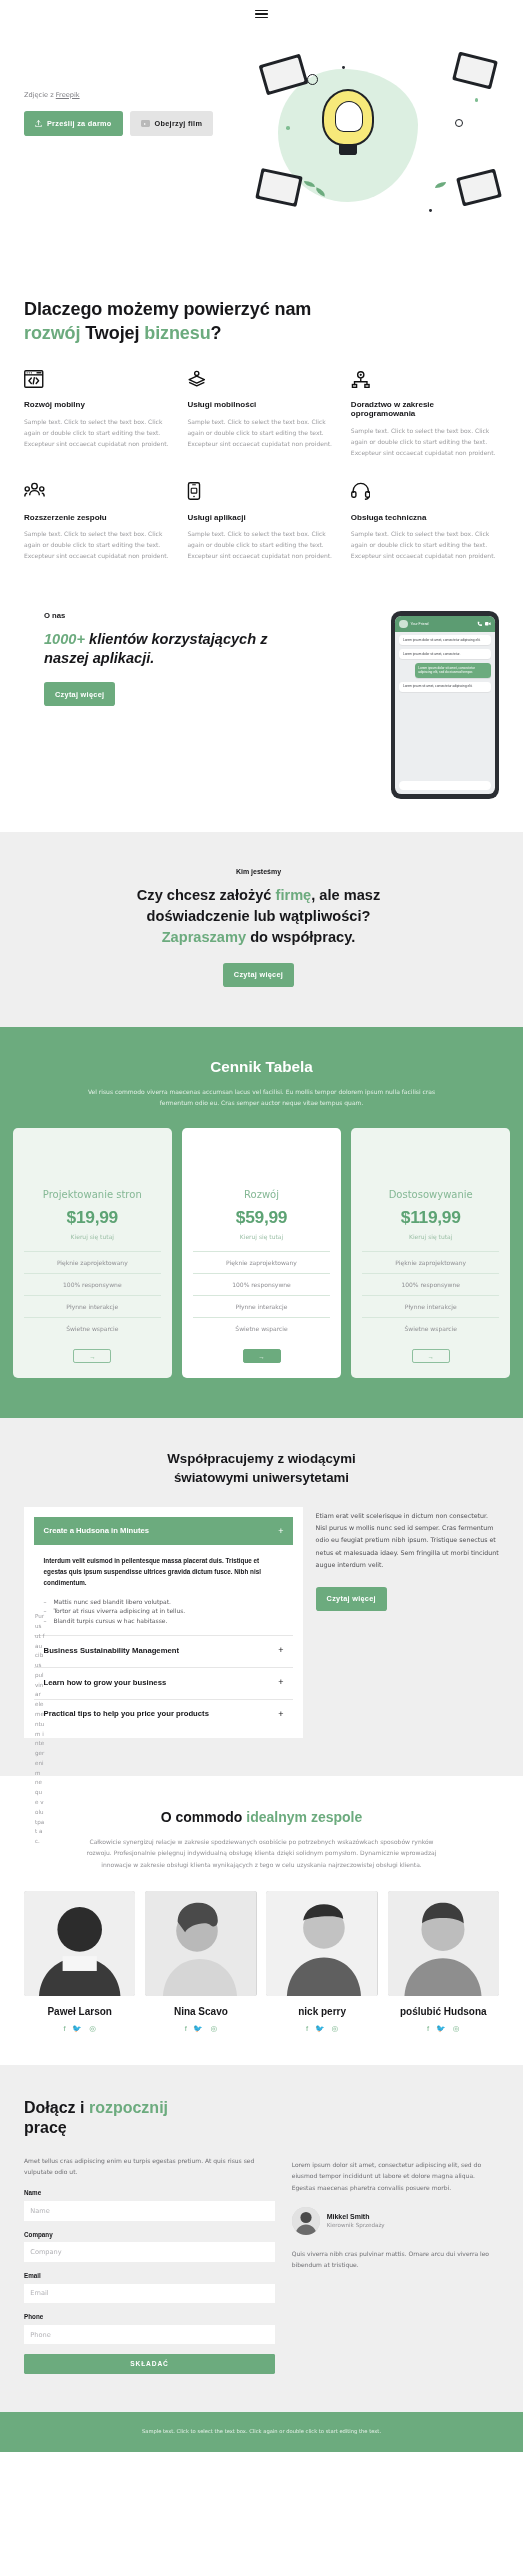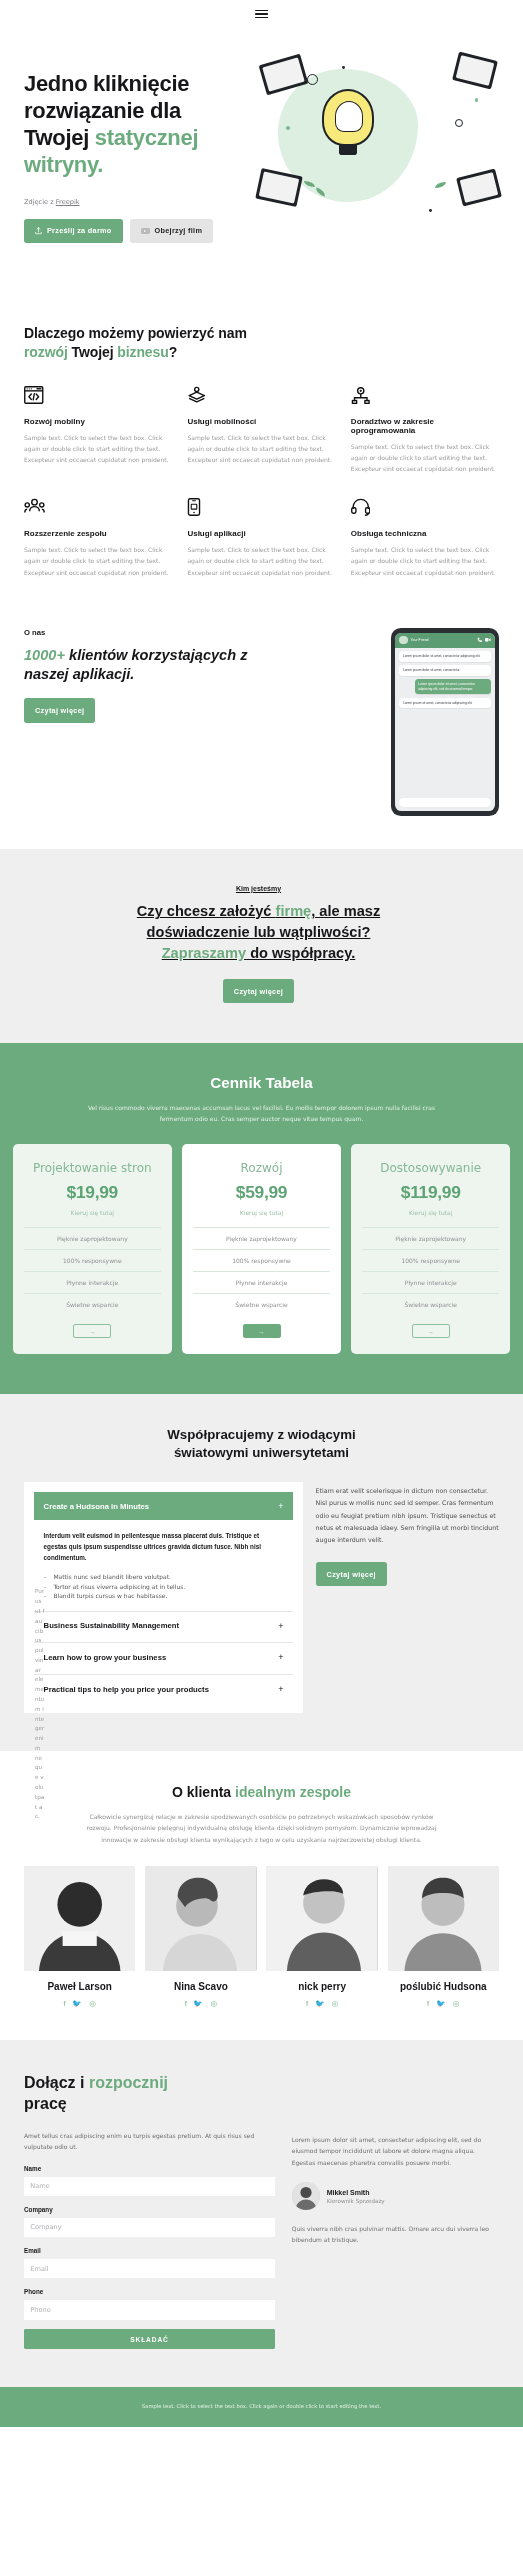--- a/index.html
+++ b/index.html
@@ -92,33 +92,33 @@
   .bulb::after {
     content:''; position:absolute; left: 15.3px; bottom: -11px; width: 18px; height: 9.8px;
     background: #1f2227; border-radius: 0 0 2.8px 2.8px;
   }
   .bulb-in { position:absolute; left: 11px; top: 9.8px; width: 28px; height: 31px; border:1.4px solid #1f2227; border-radius: 50% 50% 30% 30%; background:#ffffff;}
   .leaf { position:absolute; width: 11px; height: 6.3px; background:#6cab7e; border-radius: 0 100% 0 100%; }
   .dotg { position:absolute; width:3.5px; height:3.5px; border-radius:50%; background:#7fbd92; }
   .dotd { position:absolute; width:2.8px; height:2.8px; border-radius:50%; background:#2a2d33; }
   .ring { position:absolute; border:1.4px solid #1f2227; border-radius:50%; }
   .h2 {
-    font-size: 14px; font-weight: 800; line-height: 1.35; letter-spacing: -0.1px; color: #17171a;
+    font-size: 18px; font-weight: 800; line-height: 1.35; letter-spacing: -0.1px; color: #17171a;
   }
   .h2 .g { color: #6cab7e; }
 
   
   .features { padding: 39px 24px 25px 24px; background:#fff; }
   .feat-grid { display: grid; grid-template-columns: repeat(3, 1fr); column-gap: 15.3px; row-gap: 24px; margin-top: 24px; }
   .feat-icon { height: 21px; margin-bottom: 9.8px; color:#1a1a1a; }
   .feat-title { font-size: 8px; font-weight: 800; color:#17171a; margin-bottom: 6.3px; }
   .feat-desc { font-size: 6px; line-height: 1.85; color: #9b9b9e; font-family:"DejaVu Sans", sans-serif; }
 
   
-  .about { display:flex; padding: 25px 24px 33px 24px; gap: 12.6px; background:#fff; }
+  .about { display:flex; padding: 25px 24px 33px 24px; gap: 12.6px; background:#fff;margin-left:20px; }
   .about-left { width: 230px; }
   .eyebrow { font-size: 7.7px; font-weight: 800; color:#17171a; margin-bottom: 9.8px; }
   .about-h { font-size: 14.6px; font-weight: 800; line-height:1.3; color:#17171a; margin-bottom: 14px; font-style: italic;}
   .about-h .g { color:#6cab7e; }
   .blist { list-style:none; margin-bottom: 14px; }
   .blist li { font-size: 6.6px; color:#4c4c50; padding: 3.5px 0 3.5px 11px; position:relative; font-family:"DejaVu Sans", sans-serif;}
   .blist li::before {
     content:''; position:absolute; left:0; top: 6.3px;
     border-left: 3.5px solid #8bc29b; border-top: 2.4px solid transparent; border-bottom: 2.4px solid transparent;
   }
@@ -129,34 +129,34 @@
   }
   .phone-scr { width:100%; height:100%; background:#eceef0; border-radius: 6.3px; overflow:hidden; position:relative; }
   .phone-top { height: 15.3px; background:#5c9c72; display:flex; align-items:center; padding: 0 4.2px; gap:2.8px;}
   .phone-av { width:8.4px; height:8.4px; border-radius:50%; background:#cfe3d5; }
   .phone-name { font-size:3.5px; color:#fff; flex:1; }
   .bub { font-size: 3.2px; line-height:1.5; padding: 2.8px 3.5px; border-radius: 3.5px; margin: 3.5px 4.2px; color:#3b3d42; background:#fff; box-shadow:0 0.7px 0.7px rgba(0,0,0,.08);}
   .bub.me { background:#6cab7e; color:#fff; margin-left: 19.5px; }
   .phone-bar { position:absolute; bottom:4.2px; left:4.2px; right:4.2px; height:9px; background:#fff; border-radius:4.9px; }
 
   
-  .cta-band { background:#efefef; padding: 36px 24px 40px 18px; text-align:center;text-decoration:underline; }
+  .cta-band { background:#efefef; padding: 36px 24px 40px 18px; text-align:center; }
   .cta-eyebrow { font-size: 7px; font-weight: 800; color:#17171a; margin-bottom: 9.8px; }
   .cta-h { font-size: 14.6px; font-weight: 800; line-height: 1.42; color:#17171a; }
   .cta-h .g { color:#6cab7e; }
   .btn-wrap { margin-top: 15.3px; }
 
   
   .pricing { background:#6cab7e; padding: 31px 12.6px 40px 12.6px; text-align:center; }
   .pricing h2 { font-size: 15.3px; color:#fff; font-weight:800; }
   .pricing .sub { font-size: 6px; color:#e2f0e6; line-height:1.8; margin: 11px auto 19.5px auto; width: 363px; font-family:"DejaVu Sans", sans-serif;}
   .plans { display:grid; grid-template-columns: repeat(3,1fr); gap: 9.8px; }
   .plan { background:#ffffff; border-radius: 4.9px; padding: 16.7px 11px 15.3px 11px; }
   .plan.alt { background:#eef5ef; }
-  .plan-name { font-size: 12px; color:#85b895; margin-bottom: 7px; font-family:"DejaVu Sans", sans-serif;}
+  .plan-name { font-size: 10px; color:#85b895; margin-bottom: 7px; font-family:"DejaVu Sans", sans-serif;margin-top:44px;}
   .plan-price { font-size: 17.4px; font-weight: 800; color:#5da374; letter-spacing:-0.3px; }
   .plan-note { font-size: 6px; color:#9bbfa6; margin-top: 5.6px; font-family:"DejaVu Sans", sans-serif;}
   .plan-feats { list-style:none; margin-top: 11px; }
   .plan-feats li { font-size: 6px; color:#8f8f93; padding: 7px 0; border-top: 0.7px solid #d7e7db; font-family:"DejaVu Sans", sans-serif;}
   .plan-btn {
     margin-top: 9.8px; width: 38px; height: 14px; border:0.7px solid #8dbf9d; background:transparent;
     border-radius: 2.1px; color:#6cab7e; font-size: 6.3px; cursor:pointer;
   }
   .plan.mid .plan-btn { background:#6cab7e; border-color:#6cab7e; color:#fff; }
 
@@ -235,26 +235,20 @@
   <div class="navbar">
     <div class="burger">
       <span></span>
         <span></span>
         <span></span>
     </div>
   </div>
 
   <div class="hero">
     <div class="hero-left">
-      <h1 class="hero-h1">
-        <span>Jedno kliknięcie</span><br>
-        <span>rozwiązanie dla</span><br>
-        <span>Twojej </span><span class="g">statycznej</span><br>
-        <span class="g">witryny.</span>
-      </h1>
       <div class="hero-credit">
         <span>Zdjęcie z </span><a href="#">Freepik</a>
       </div>
       <div class="hero-btns">
         <button class="btn btn-primary">
           <span class="ico-up">
             <svg width="7" height="7.7" viewBox="0 0 10 11">
                 <path d="M5 1v6M5 1L3 3.2M5 1l2 2.2" stroke="#fff" stroke-width="1.1" fill="none" stroke-linecap="round"></path>
                 <path d="M1 7.6v2H9v-2" stroke="#fff" stroke-width="1.1" fill="none" stroke-linecap="round"></path>
               </svg>
@@ -531,21 +525,21 @@
         <p>Etiam erat velit scelerisque in dictum non consectetur. Nisl purus w mollis nunc sed id semper. Cras fermentum odio eu feugiat pretium nibh ipsum. Tristique senectus et netus et malesuada idaey. Sem fringilla ut morbi tincidunt augue interdum velit.</p>
         <div class="btn-wrap">
           <button class="btn btn-primary">Czytaj więcej</button>
         </div>
       </div>
     </div>
   </div>
 
   <div class="team">
     <h2>
-      <span>O klienta </span><span class="g">idealnym zespole</span>
+      <span>O commodo </span><span class="g">idealnym zespole</span>
     </h2>
     <div class="sub">Całkowicie synergizuj relacje w zakresie spodziewanych osobiście po potrzebnych wskazówkach sposobów rynków rozwoju. Profesjonalnie pielęgnuj indywidualną obsługę klienta dzięki solidnym pomysłom. Dynamicznie wprowadzaj innowacje w zakresie obsługi klienta wynikających z tego w celu uzyskania najrzeczowistej obsługi klienta.</div>
     <div class="team-grid">
 
       <div>
         <div class="t-photo">
           <svg width="100%" height="105" viewBox="0 0 150 150" preserveAspectRatio="xMidYMid slice">
               <rect width="150" height="150" fill="#efefef"></rect>
               <circle cx="75" cy="56" r="30" fill="#2c2c2c"></circle>
               <path d="M20 150c0-33 24-56 55-56s55 23 55 56z" fill="#3a3a3a"></path>

